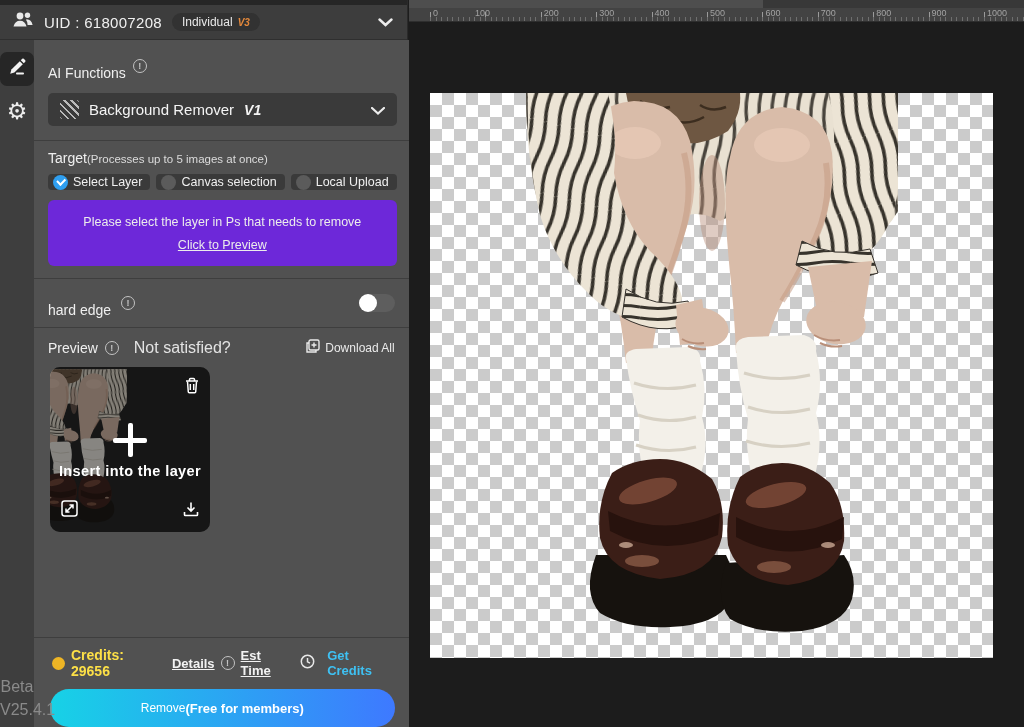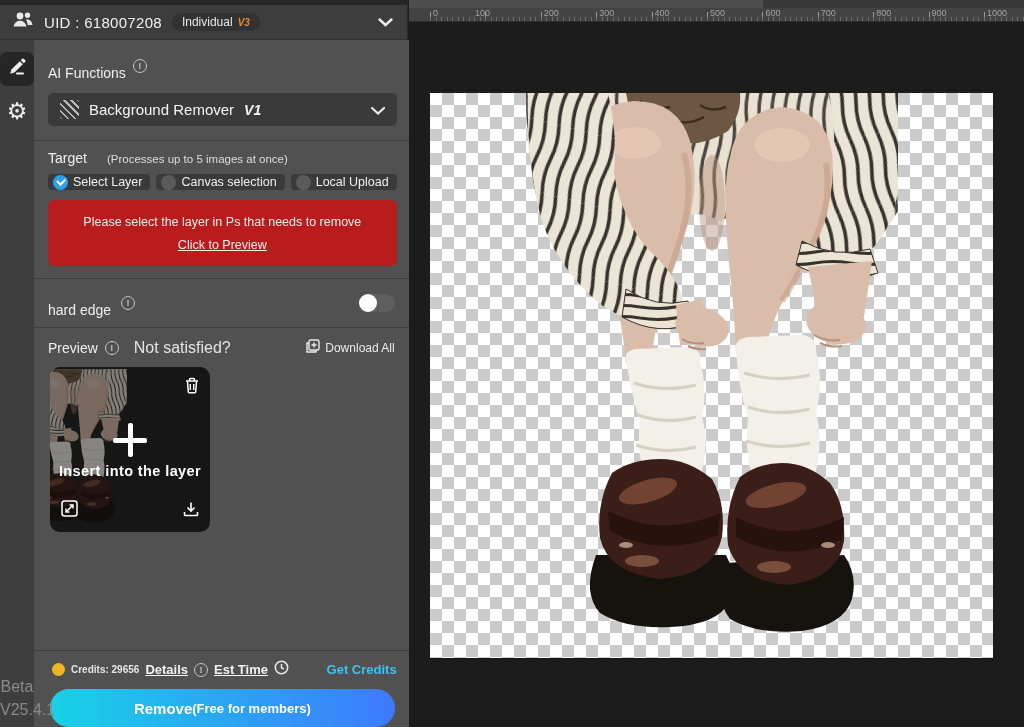--- a/index.html
+++ b/index.html
@@ -31,29 +31,29 @@
   .info-ic { width:14px; height:14px; border:1.4px solid #c3c3c3; border-radius:50%; color:#c3c3c3; font-size:9px; display:inline-flex; align-items:center; justify-content:center; flex:none; }
   .info-ic::after { content:"!"; font-weight:bold; }
 
   .func-select { margin:12px 14px 14px 14px; height:33px; background:#3a3a3a; border-radius:5px; display:flex; align-items:center; padding:0 12px; gap:10px; cursor:pointer; }
   .stripe-chip { width:19px; height:19px; border-radius:3px; background:repeating-linear-gradient(45deg,#b9b9b9 0 2px,#3a3a3a 2px 5px); flex:none; }
   .func-name { color:#f4f4f4; font-size:15px;text-align:center; }
   .func-ver { color:#f4f4f4; font-size:14px; font-weight:bold; font-style:italic; }
   .sel-spacer { flex:1; }
 
   .target-head { padding:9px 14px 0 14px; color:#efefef; font-size:14px; }
-  .target-sub { font-size:11.5px; color:#dcdcdc;padding-left:20px; }
+  .target-sub { font-size:11.5px; color:#dcdcdc; }
   .radio-row { display:flex; gap:6px; padding:8px 14px 0 14px; }
   .radio-pill { background:#3a3a3a; border-radius:4px; height:16px; display:flex; align-items:center; gap:5px; padding:0 8px 0 5px; cursor:pointer; }
   .radio-dot { width:15px; height:15px; border-radius:50%; background:#5b5b5b; flex:none; position:relative; }
   .radio-dot.on { background:#2f9ff0; }
   .radio-dot.on::after { content:""; position:absolute; left:4px; top:3.5px; width:6px; height:3.5px; border-left:2px solid #fff; border-bottom:2px solid #fff; transform:rotate(-45deg); }
   .radio-label { color:#f0f0f0; font-size:12.5px; white-space:nowrap; }
 
-  .hint-box { margin:10px 14px 12px 14px; background:#b91c1c; border-radius:6px; padding:15px 10px 13px 10px; text-align:center; }
+  .hint-box { margin:10px 14px 12px 14px; background:#6d28d9; border-radius:6px; padding:15px 10px 13px 10px; text-align:center; }
   .hint-line { color:#ececec; font-size:12.5px; }
   .hint-link { display:inline-block; margin-top:9px; color:#ececec; font-size:12.5px; text-decoration:underline; cursor:pointer; }
 
   .hard-edge-row { display:flex; align-items:center; gap:10px; padding:9px 16px 9px 14px; }
   .he-spacer { flex:1; }
   .toggle { width:36px; height:18px; background:#5e5e5e; border-radius:9px; position:relative; cursor:pointer; flex:none; }
   .toggle-knob { position:absolute; left:0; top:0; width:18px; height:18px; border-radius:50%; background:#fff; }
 
   .preview-row { display:flex; align-items:center; gap:7px; padding:11px 16px 0 14px; }
   .preview-title { color:#efefef; font-size:14px; }
@@ -71,27 +71,27 @@
   .t-plus::before { content:""; position:absolute; left:0; top:15px; width:34px; height:5px; background:#fff; border-radius:2px; }
   .t-plus::after { content:""; position:absolute; left:15px; top:0; width:5px; height:34px; background:#fff; border-radius:2px; }
   .t-caption { position:absolute; top:96px; left:0; right:0; text-align:center; color:#fff; font-size:14.5px; font-weight:bold; letter-spacing:.4px; }
   .t-expand { bottom:11px; left:11px; }
   .t-down { bottom:11px; right:11px; }
 
   .grow { flex:1; }
 
   .credits-row { display:flex; align-items:center; gap:6px; padding:9px 14px 8px 18px; }
   .credit-dot { width:13px; height:13px; border-radius:50%; background:#eeb525; flex:none; }
-  .credits-text { color:#e5e5e5; font-size:10px; font-weight:bold; }
+  .credits-text { color:#fde047; font-size:14px; font-weight:bold; }
   .credits-link { color:#f2f2f2; font-size:13px; font-weight:bold; text-decoration:underline; cursor:pointer; }
   .cr-spacer { flex:1; }
   .get-credits { color:#3ec1f3; font-size:13px; font-weight:bold; cursor:pointer; }
 
   .remove-btn { margin:2px 16px 0 16px; height:38px; border-radius:19px; border:none; background:linear-gradient(90deg,#17d2e6,#3e79ff); color:#fff; display:flex; align-items:center; justify-content:center; cursor:pointer; }
-  .remove-main { font-size:15px; font-weight:bold; }
+  .remove-main { font-size:12px; font-weight:normal; }
   .remove-sub { font-size:13px; font-weight:bold; }
 
   
   .canvas-area { position:absolute; left:409px; top:0; width:615px; height:727px; background:#1c1c1c; }
   .tabstrip { position:absolute; left:0; top:0; width:100%; height:8px; background:#383838; }
   .tabstrip .active-tab { position:absolute; left:0; top:0; width:354px; height:8px; background:#4e4e4e; }
   .ruler { position:absolute; left:0; top:8px; width:100%; height:14px; background:#434343; border-bottom:1px solid #2e2e2e; }
   .ruler::after { content:""; position:absolute; left:21px; right:0; bottom:0; height:4px;
      background:repeating-linear-gradient(to right, #6f6f6f 0 1px, transparent 1px 5.54px); }
   .tick { position:absolute; bottom:0; width:1px; height:9px; background:#9b9b9b; }

